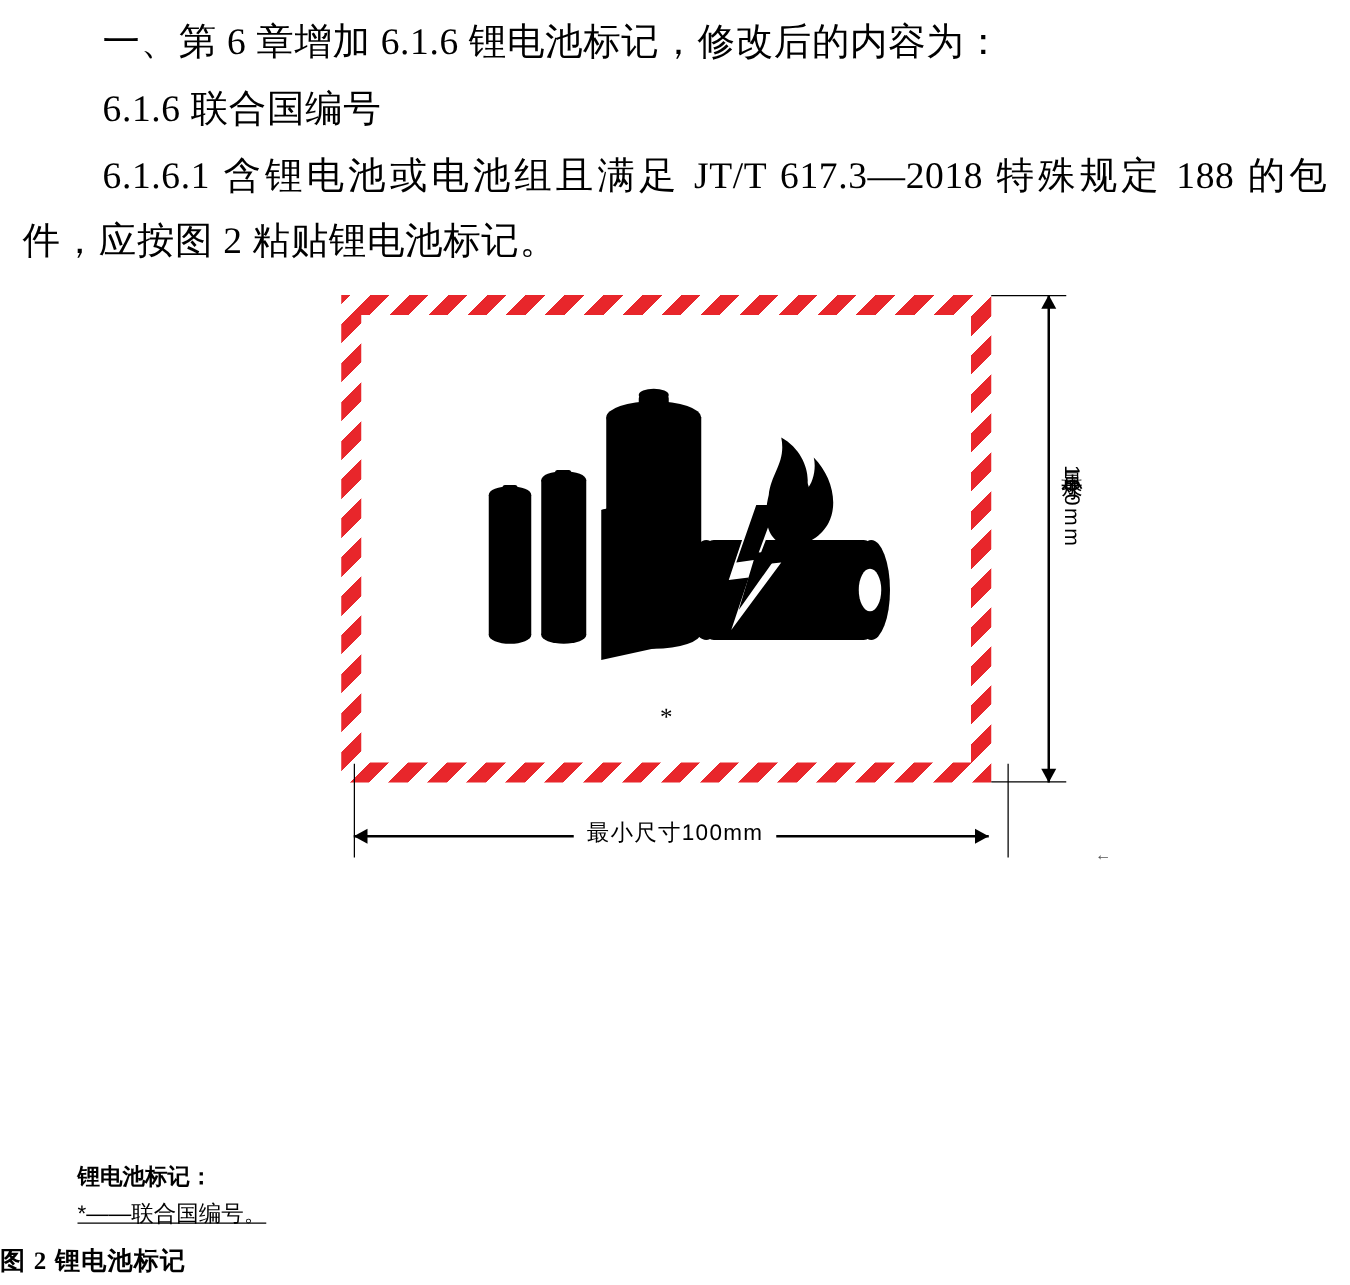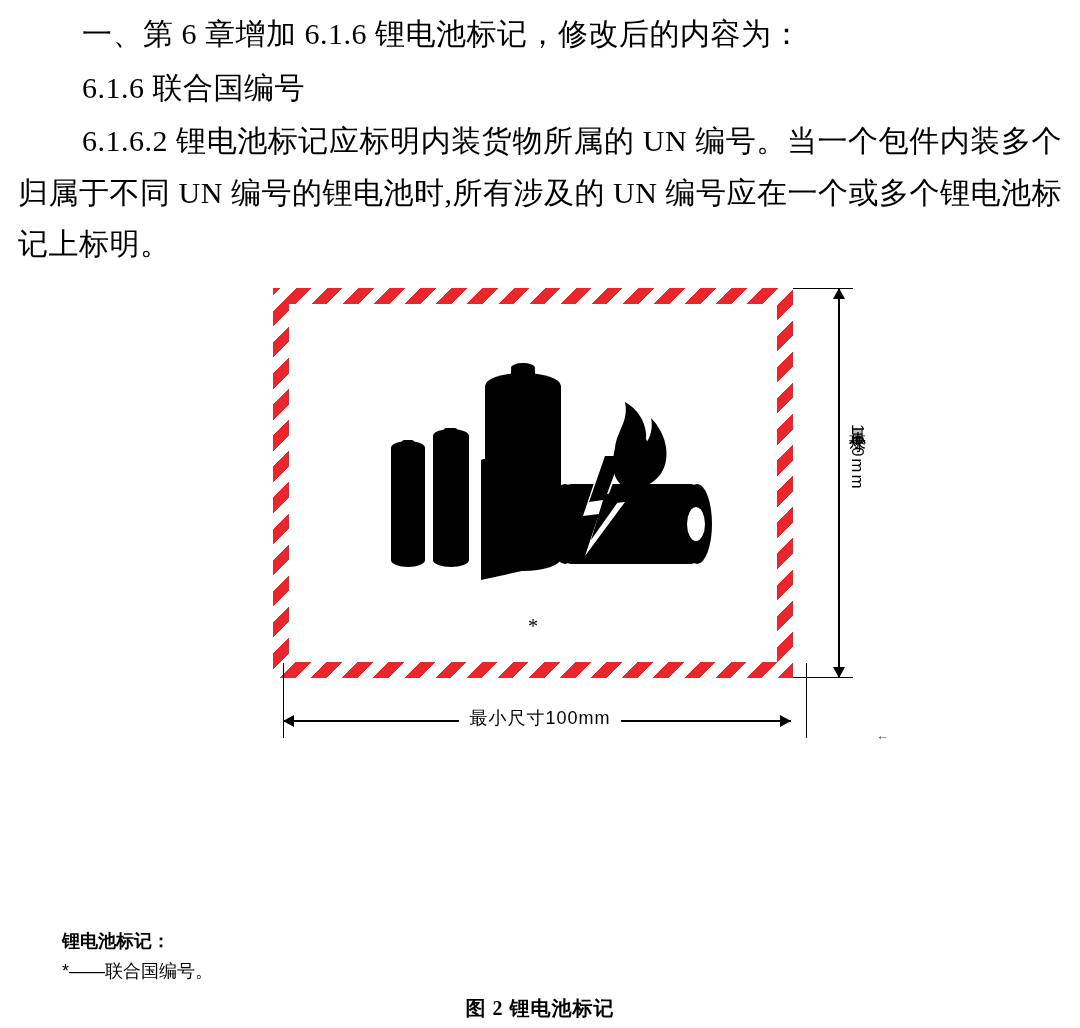--- a/index.html
+++ b/index.html
@@ -192,40 +192,40 @@
     position: absolute;
     left: 62px;
     top: 927px;
     font-size: 18px;
     font-family: "Liberation Sans", sans-serif;
     line-height: 1.65;
     font-weight: bold;
   }
   .legend .note {
     font-weight: normal;
+    text-decoration: underline;
   }
   .fig-caption {
     position: absolute;
     left: 0;
     right: 0;
     top: 995px;
-    text-align: center;
     font-size: 20px;
     font-weight: bold;
     letter-spacing: 1px;
   }
 </style>
 </head>
 <body>
 
 <div class="page">
 
   <p class="para indent">一、第 6 章增加 6.1.6 锂电池标记，修改后的内容为：</p>
   <p class="para indent">6.1.6  联合国编号</p>
-  <p class="para indent">6.1.6.2  锂电池标记应标明内装货物所属的 UN 编号。当一个包件内装多个归属于不同 UN 编号的锂电池时,所有涉及的 UN 编号应在一个或多个锂电池标记上标明。</p>
+  <p class="para indent">6.1.6.1  含锂电池或电池组且满足 JT/T 617.3—2018 特殊规定 188 的包件，应按图 2 粘贴锂电池标记。</p>
 
   <div class="figure-wrap">
 
     <div class="label-box">
       <div class="label-inner">
         <div class="pictogram">
           <svg width="400" height="260" viewBox="0 0 400 260" xmlns="http://www.w3.org/2000/svg">
             <g fill="#000000">
 
               <rect x="232" y="140" width="132" height="80" rx="6"></rect>

